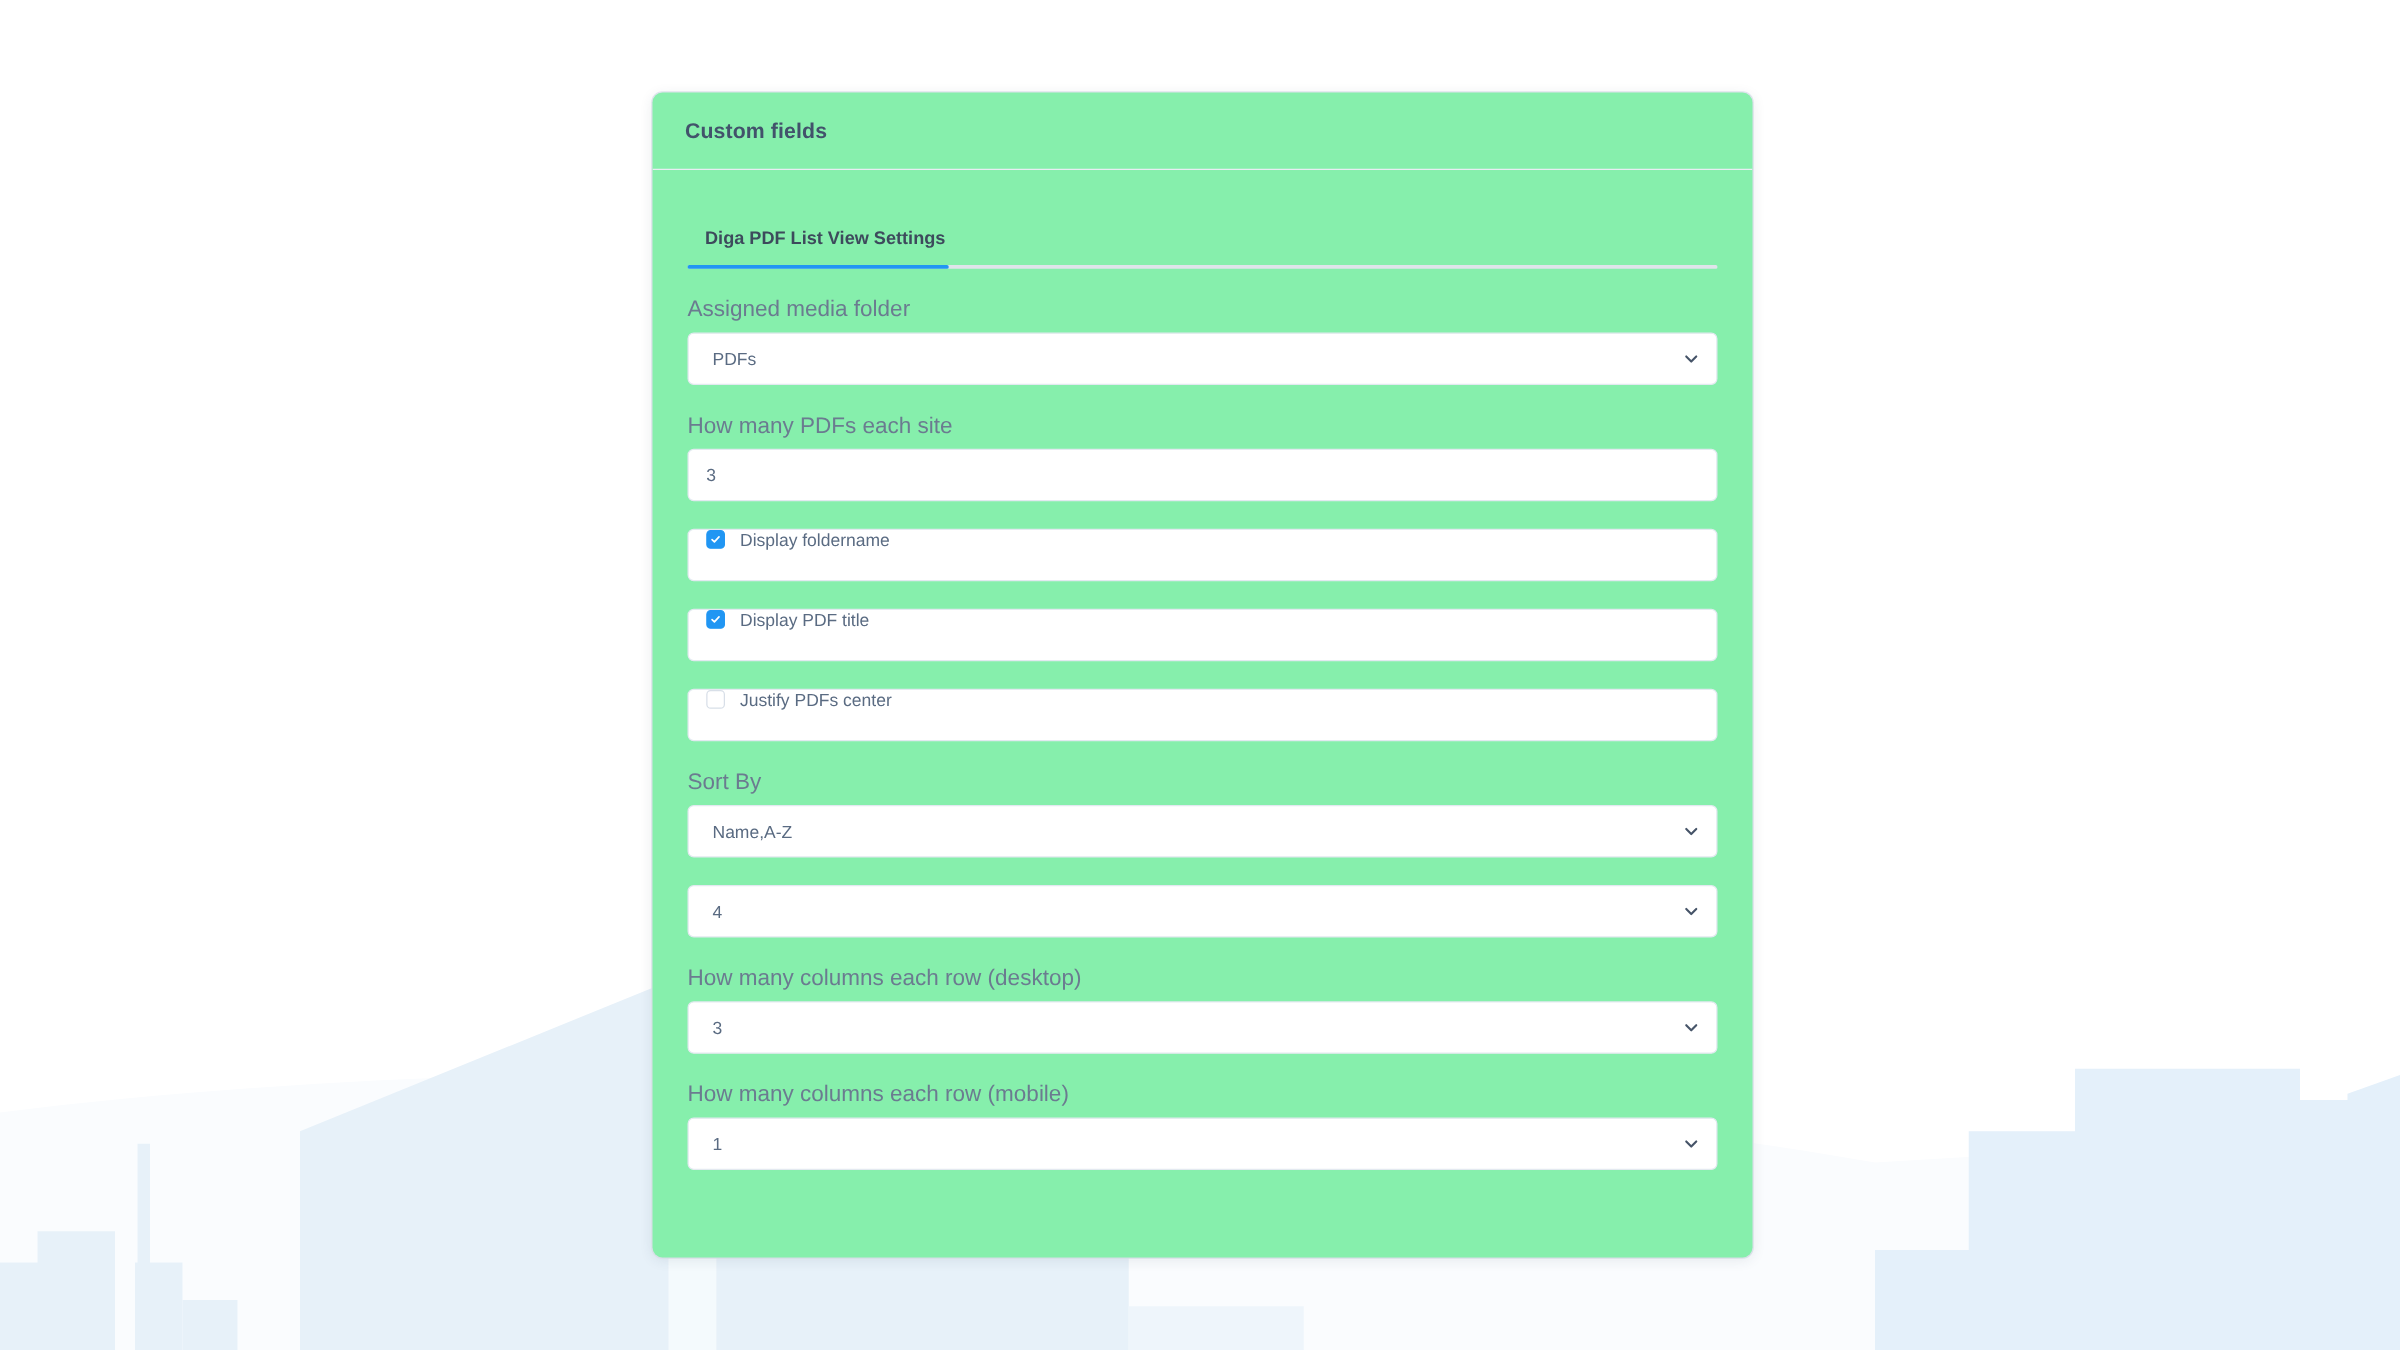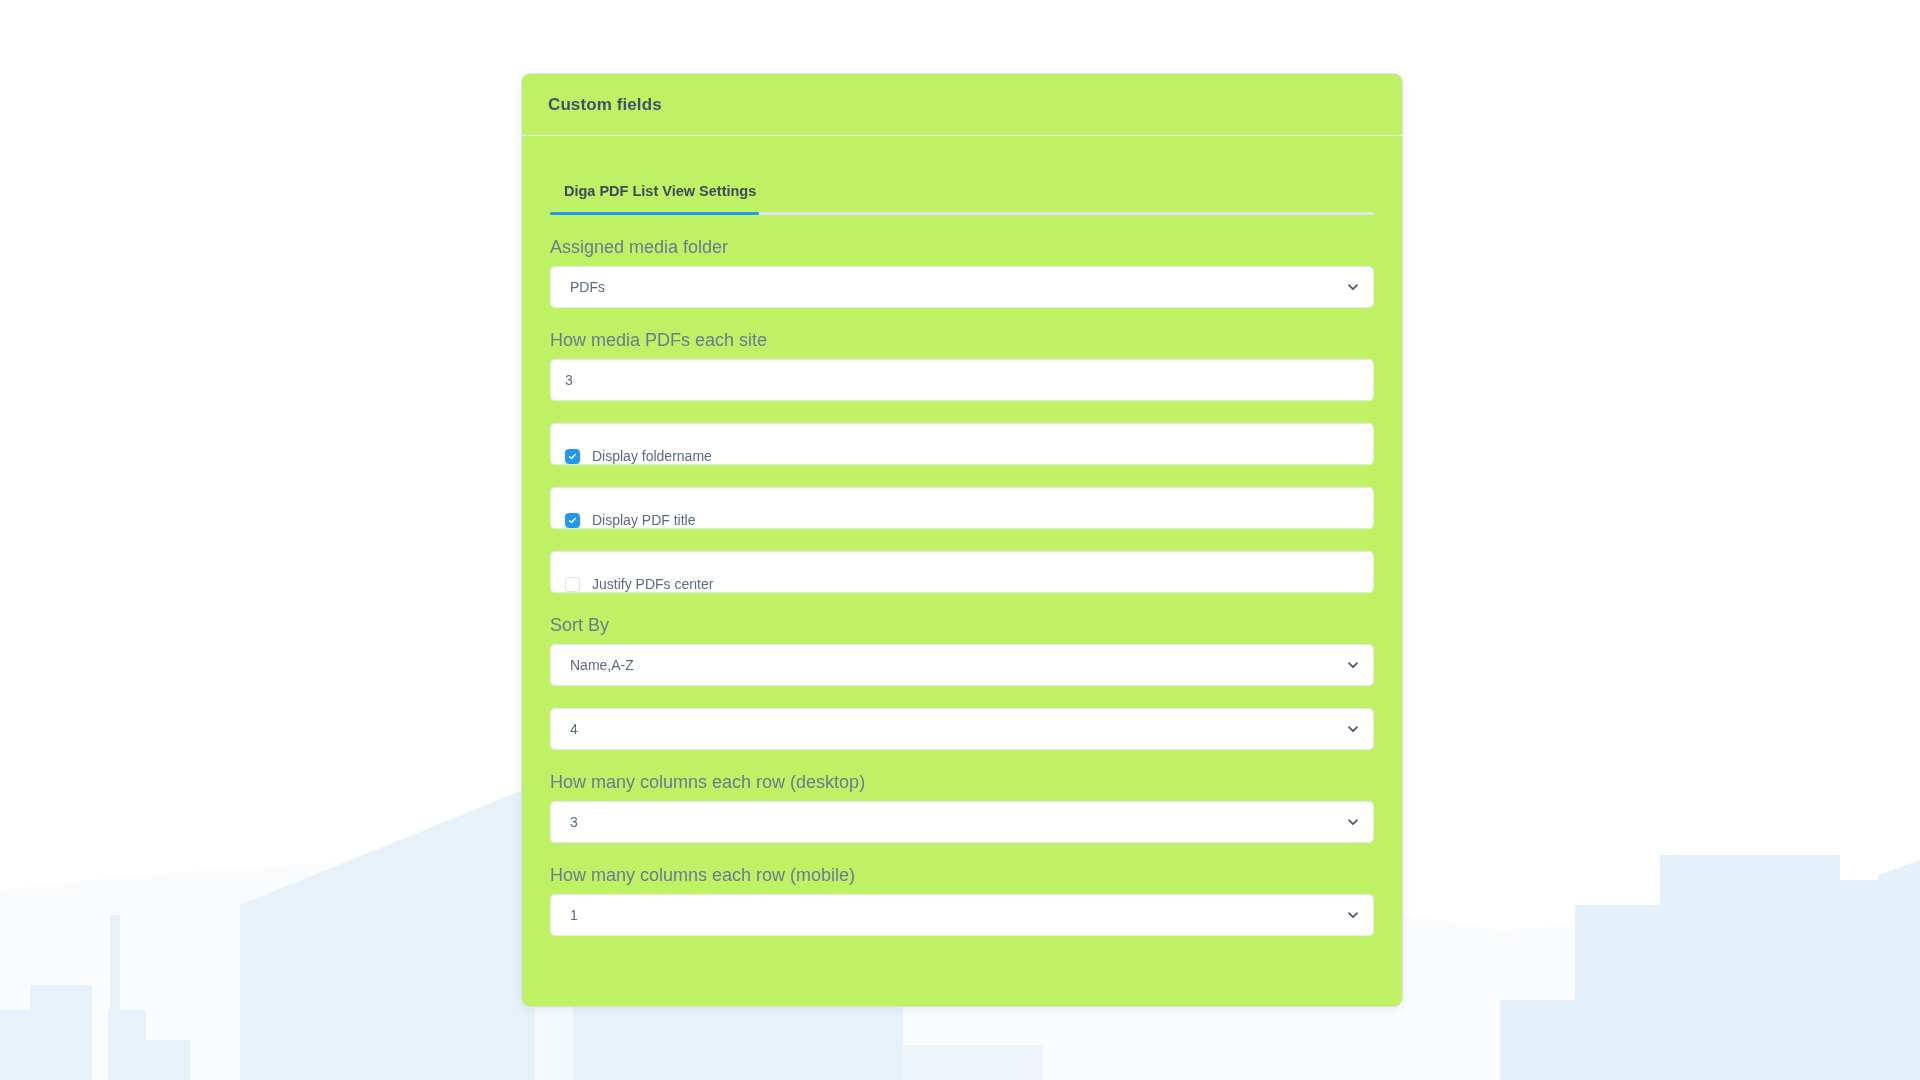--- a/index.html
+++ b/index.html
@@ -26,21 +26,21 @@
     pointer-events: none;
   }
 
   
   #card {
     position: absolute;
     left: 522px;
     top: 74px;
     width: 880px;
     height: 932px;
-    background: #bef264;
+    background: #86efac;
     border-radius: 8px;
     box-shadow: 0 2px 10px rgba(40,55,80,0.10), 0 0 0 1px rgba(225,231,240,0.9);
     z-index: 2;
     overflow: hidden;
   }
 
   #card-header {
     height: 62px;
     display: flex;
     align-items: center;
@@ -138,21 +138,21 @@
 
   
   .check-row {
     margin-top: 22px;
     width: 100%;
     height: 42px;
     background: #ffffff;
     border: 1px solid #e3e9f0;
     border-radius: 5px;
     display: flex;
-    align-items: flex-end;
+    align-items: flex-start;
     padding: 0 14px;
     cursor: pointer;
   }
   .checkbox {
     width: 15px;
     height: 15px;
     border-radius: 3.5px;
     flex: 0 0 15px;
     display: flex;
     align-items: center;
@@ -222,21 +222,21 @@
         <div class="field">
           <label class="field-label">Assigned media folder</label>
           <div class="control select">
             <span class="control-value">PDFs</span>
             <svg class="chevron-down-icon" viewBox="0 0 12 12" xmlns="http://www.w3.org/2000/svg">
               <path d="M2 4.2 L6 8.2 L10 4.2" fill="none" stroke="#475569" stroke-width="1.7" stroke-linecap="round" stroke-linejoin="round"></path>
             </svg>
           </div>
         </div>
         <div class="field">
-          <label class="field-label">How media PDFs each site</label>
+          <label class="field-label">How many PDFs each site</label>
           <div class="control">
             <span class="control-value">3</span>
           </div>
         </div>
         <div class="check-row">
           <span class="checkbox checked">
             <svg class="tick" viewBox="0 0 12 12" xmlns="http://www.w3.org/2000/svg">
               <path d="M2.2 6.2 L4.7 8.6 L9.6 3.4" fill="none" stroke="#ffffff" stroke-width="1.8" stroke-linecap="round" stroke-linejoin="round"></path>
             </svg>
           </span>

